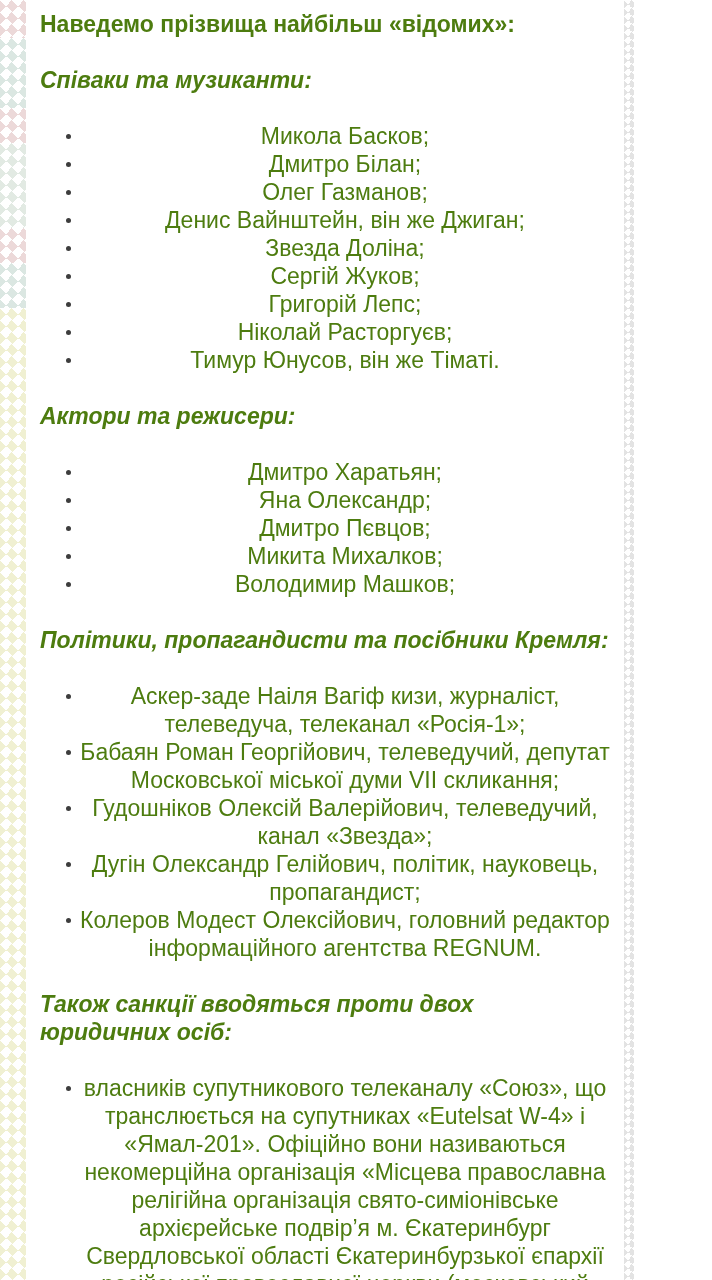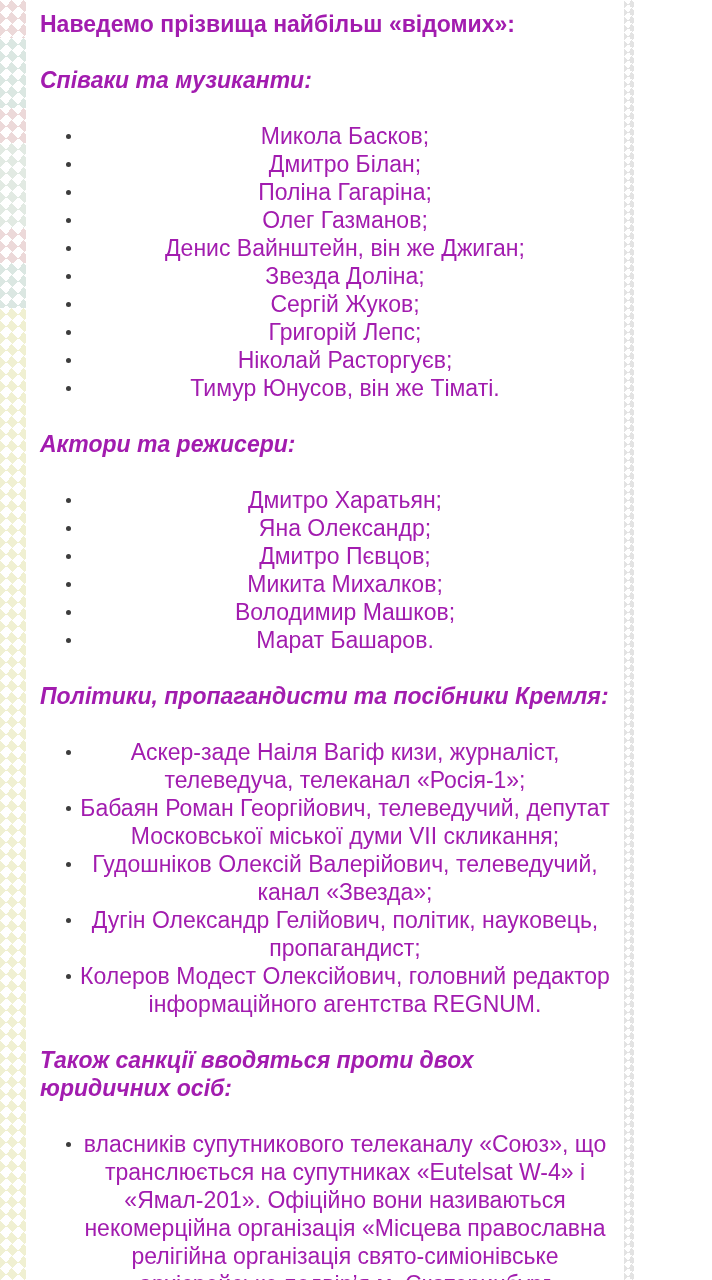--- a/index.html
+++ b/index.html
@@ -9,21 +9,21 @@
     background: #ffffff;
     font-family: "Liberation Sans", "DejaVu Sans", sans-serif;
   }
 
   .page {
     position: relative;
     width: 634px;
     height: 1280px;
     background: #ffffff;
     overflow: hidden;
-    color: #a21caf;
+    color: #4d7c0f;
   }
 
   
   .left-border {
     position: absolute;
     left: 0; top: 0;
     width: 26px; height: 1280px;
   }
   .left-border .seg {
     width: 100%;
@@ -113,38 +113,36 @@
   <div class="right-border"></div>
 
   <div class="content">
 
     <p class="intro">Наведемо прізвища найбільш «відомих»:</p>
 
     <h2 class="section-heading">Співаки та музиканти:</h2>
     <ul class="name-list">
       <li>Микола Басков;</li>
       <li>Дмитро Білан;</li>
-      <li>Поліна Гагаріна;</li>
       <li>Олег Газманов;</li>
       <li>Денис Вайнштейн, він же Джиган;</li>
       <li>Звезда Доліна;</li>
       <li>Сергій Жуков;</li>
       <li>Григорій Лепс;</li>
       <li>Ніколай Расторгуєв;</li>
       <li>Тимур Юнусов, він же Тіматі.</li>
     </ul>
 
     <h2 class="section-heading">Актори та режисери:</h2>
     <ul class="name-list">
       <li>Дмитро Харатьян;</li>
       <li>Яна Олександр;</li>
       <li>Дмитро Пєвцов;</li>
       <li>Микита Михалков;</li>
       <li>Володимир Машков;</li>
-      <li>Марат Башаров.</li>
     </ul>
 
     <h2 class="section-heading">Політики, пропагандисти та посібники Кремля:</h2>
     <ul class="name-list">
       <li>Аскер-заде Наіля Вагіф кизи, журналіст, телеведуча, телеканал «Росія-1»;</li>
       <li>Бабаян Роман Георгійович, телеведучий, депутат Московської міської думи VII скликання;</li>
       <li>Гудошніков Олексій Валерійович, телеведучий, канал «Звезда»;</li>
       <li>Дугін Олександр Гелійович, політик, науковець, пропагандист;</li>
       <li>Колеров Модест Олексійович, головний редактор інформаційного агентства REGNUM.</li>
     </ul>

